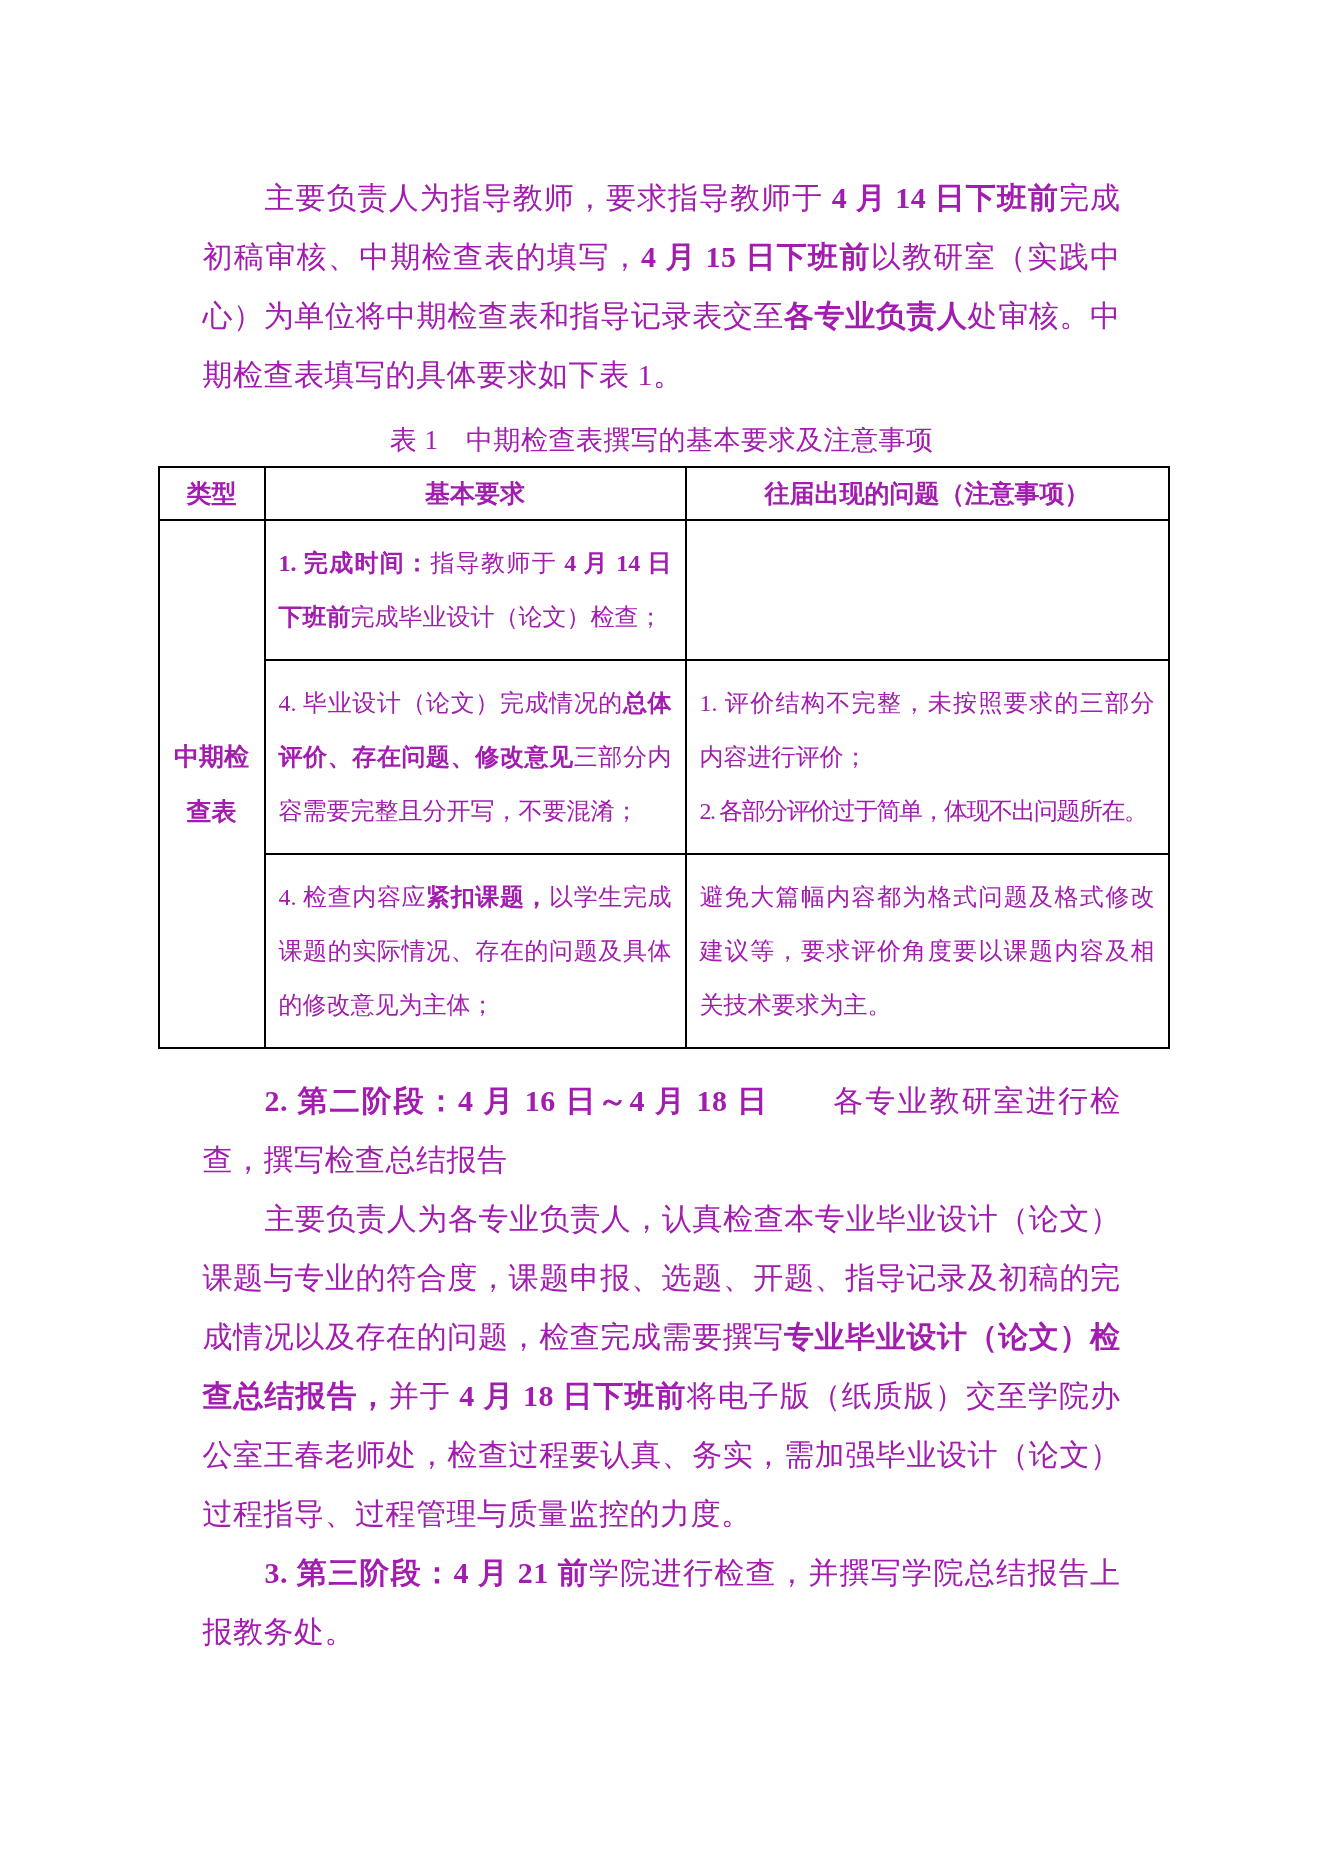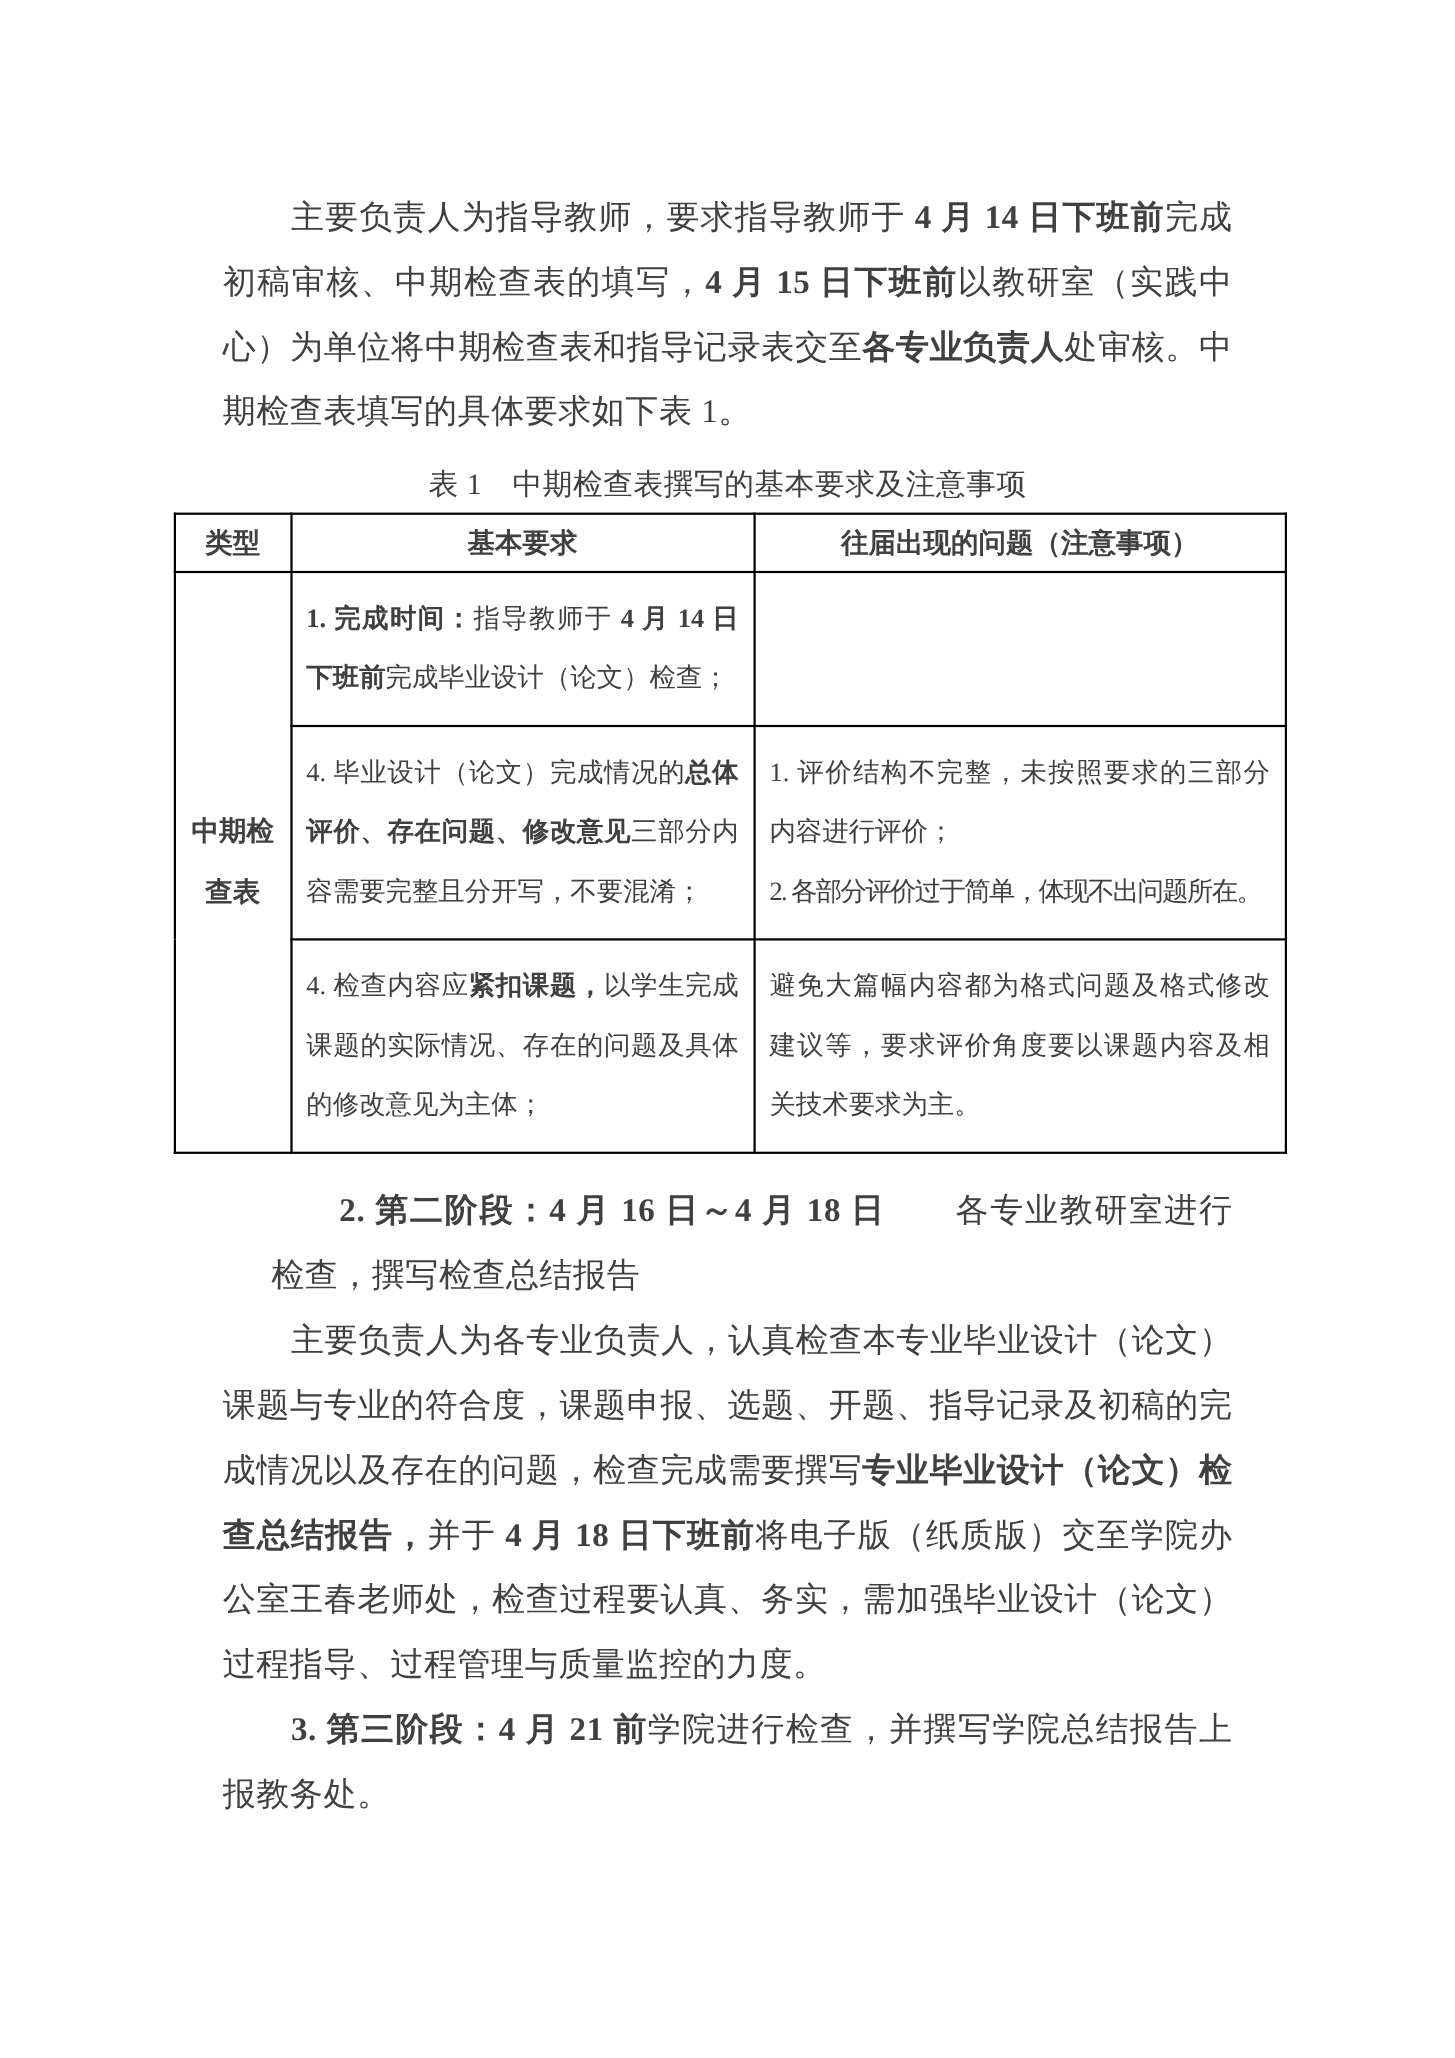--- a/index.html
+++ b/index.html
@@ -1,21 +1,21 @@
 <!DOCTYPE html>
 <html><head>
 <meta charset="utf-8">
 <style>
   html,body { margin:0; padding:0; background:#ffffff; }
   .page {
     position:relative;
     width:1323px; height:1871px;
     margin:0 auto;
     background:#ffffff;
-    color:#404040;
+    color:#a21caf;
     font-family:"Liberation Serif", serif;
     overflow:hidden;
   }
   .content {
     box-sizing:border-box;
     margin:0 auto;
     padding-top:168px;
     width:918px;
   }
   p { margin:0; }
@@ -67,21 +67,21 @@
     vertical-align:middle;
     line-height:55px;
     padding:0 6px;
     margin-top:44px;
   }
   .squeeze {
     white-space:nowrap;
     letter-spacing:-1.5px;
     overflow:hidden;
   }
-  .after-table { margin-top:22px;margin-left:44px; }
+  .after-table { margin-top:22px; }
   .sig-org {
     margin-top:10px;
     font-size:30px;
     line-height:59px;
     text-align:right;
     padding-right:138px;
   }
   .sig-date {
     margin-top:12px;
     font-size:30px;

